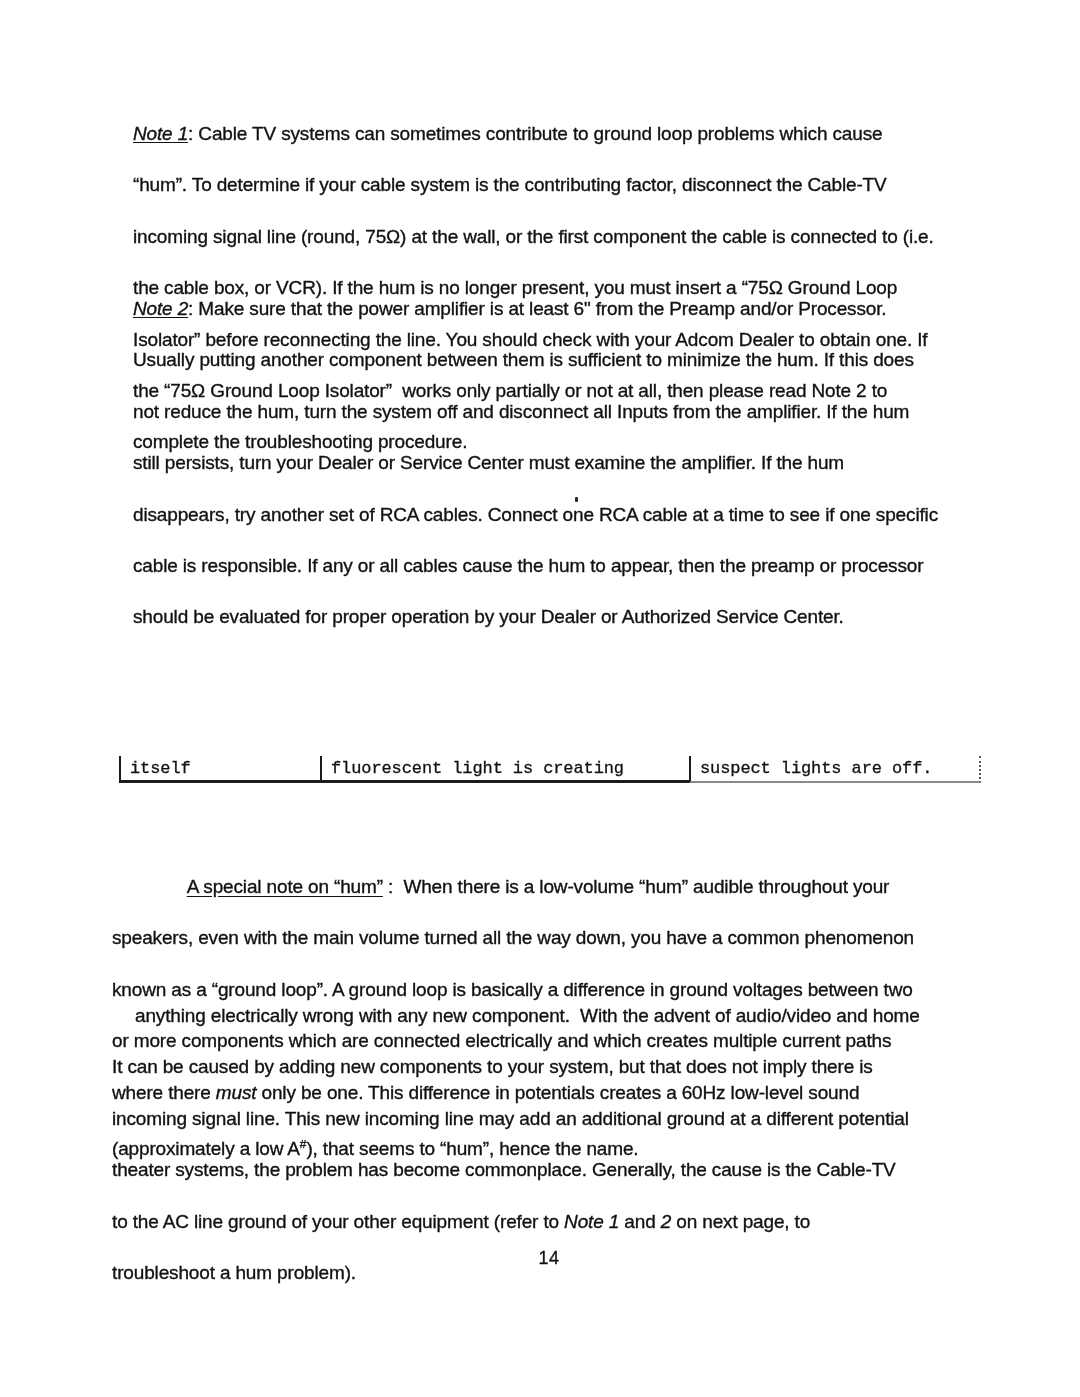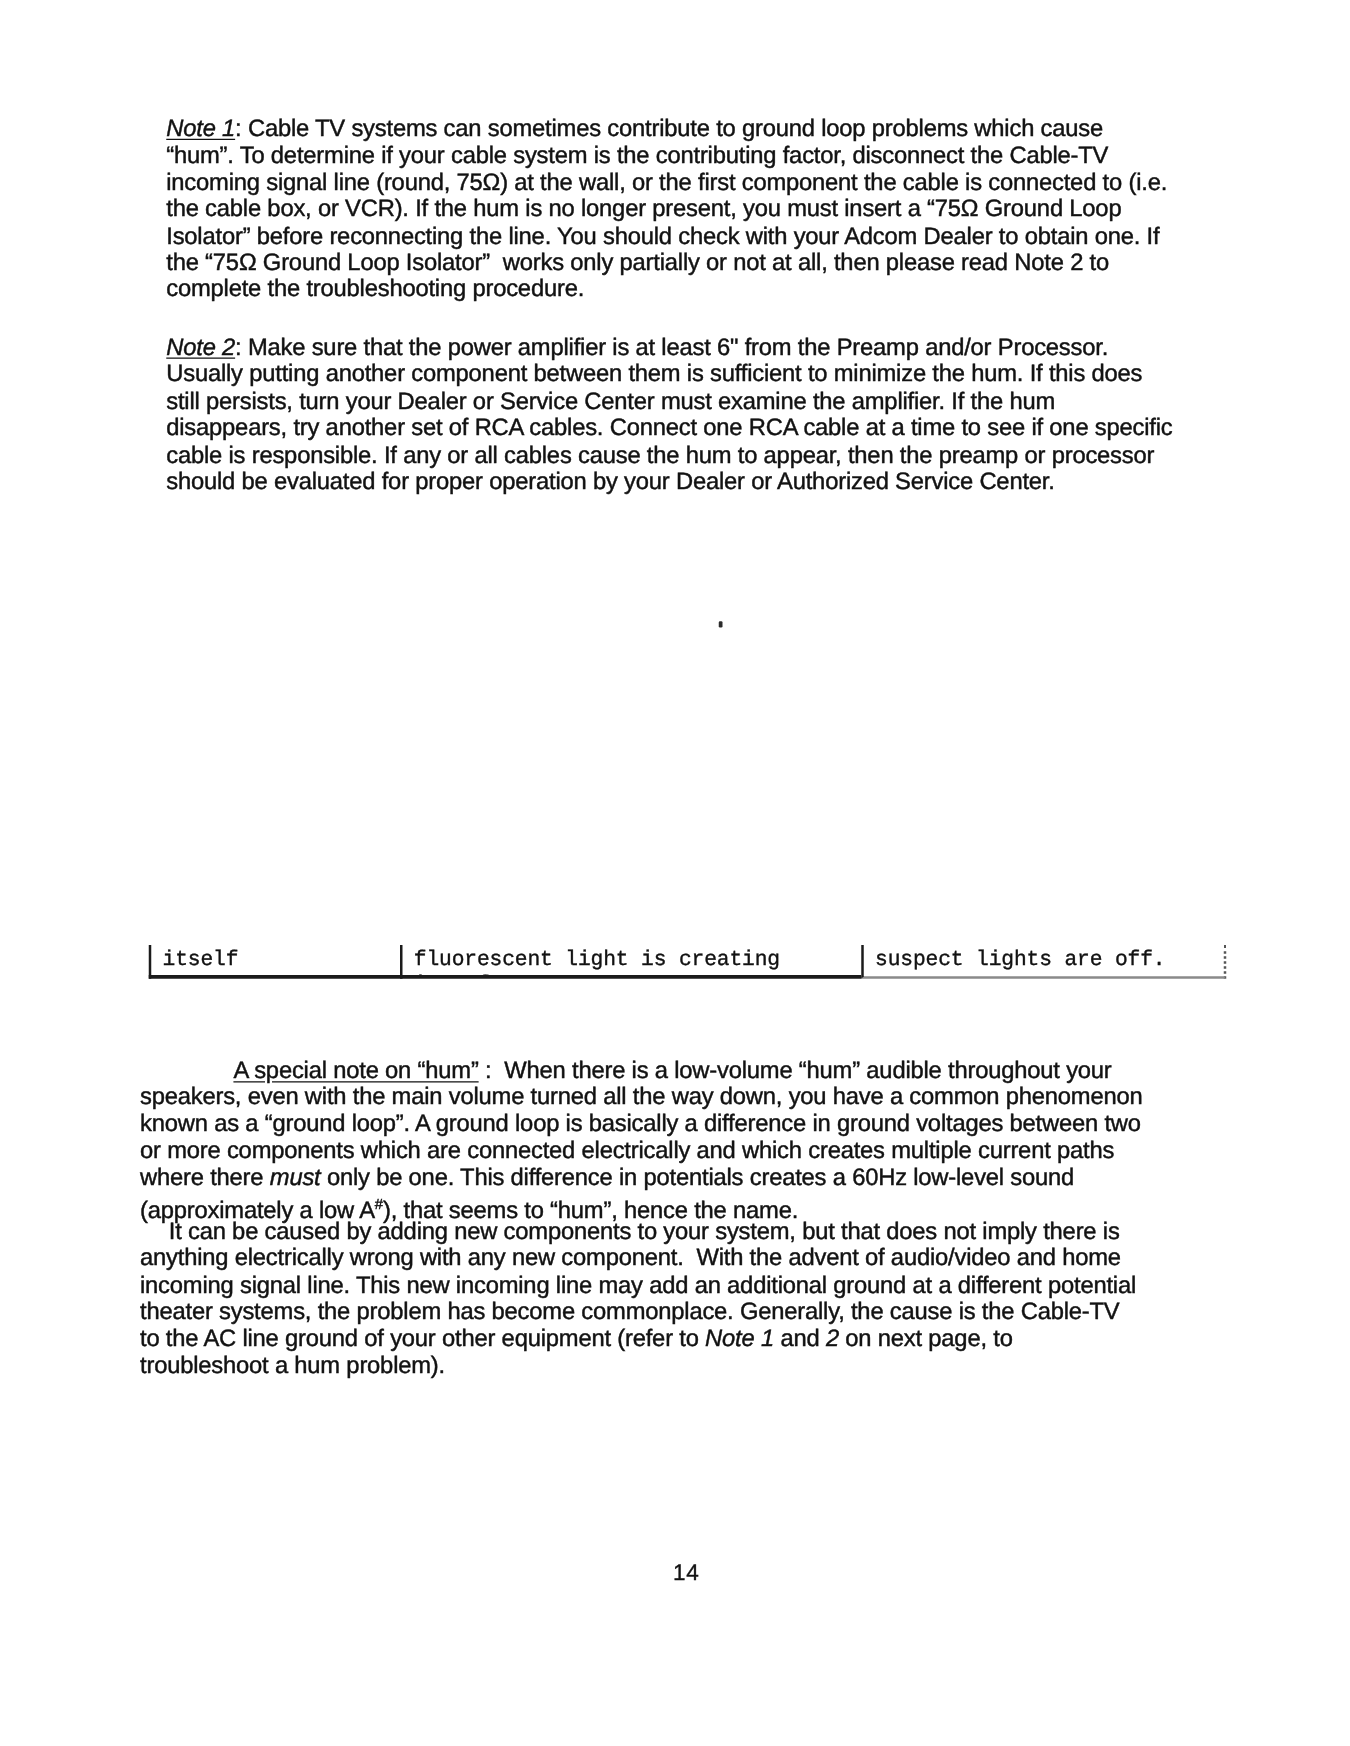--- a/index.html
+++ b/index.html
@@ -17,21 +17,21 @@
     inset: 0;
     background: #ffffff;
   }
   .para {
     position: absolute;
     font-size: 19px;
     line-height: 21.4px;
     letter-spacing: -0.15px;
     -webkit-text-stroke: 0.35px #121212;
   }
-  .line { white-space: pre; }
+  .line { white-space: pre; margin-top: 30px; }
   .rs-iu { font-style: italic; text-decoration: underline; text-underline-offset: 2px; }
   .rs-u  { text-decoration: underline; text-underline-offset: 3px; }
   .rs-i  { font-style: italic; }
   .rs-sup { vertical-align: super; font-size: 0.62em; letter-spacing: 0; }
 
   #para-note1 { left: 133px; top: 93px; }
   #para-note2 { left: 133px; top: 268px; }
   #para-special1 { left: 112px; top: 846px; }
   #para-special2 { left: 112px; top: 975px; }
   .indent-lg .line:first-child { text-indent: 50px; text-align: center; }
@@ -97,20 +97,21 @@
       <div class="line"><span>incoming signal line (round, 75Ω) at the wall, or the first component the cable is connected to (i.e.</span></div>
       <div class="line"><span>the cable box, or VCR). If the hum is no longer present, you must insert a “75Ω Ground Loop</span></div>
       <div class="line"><span>Isolator” before reconnecting the line. You should check with your Adcom Dealer to obtain one. If</span></div>
       <div class="line"><span>the “75Ω Ground Loop Isolator”  works only partially or not at all, then please read Note 2 to</span></div>
       <div class="line"><span>complete the troubleshooting procedure.</span></div>
     </section>
 
   <section class="para" id="para-note2">
       <div class="line"><span class="rs-iu">Note 2</span><span>: Make sure that the power amplifier is at least 6" from the Preamp and/or Processor.</span></div>
       <div class="line"><span>Usually putting another component between them is sufficient to minimize the hum. If this does</span></div>
+      <div class="line"><span>not reduce the hum, turn the system off and disconnect all Inputs from the amplifier. If the hum</span></div>
       <div class="line"><span>still persists, turn your Dealer or Service Center must examine the amplifier. If the hum</span></div>
       <div class="line"><span>disappears, try another set of RCA cables. Connect one RCA cable at a time to see if one specific</span></div>
       <div class="line"><span>cable is responsible. If any or all cables cause the hum to appear, then the preamp or processor</span></div>
       <div class="line"><span>should be evaluated for proper operation by your Dealer or Authorized Service Center.</span></div>
     </section>
 
   <div class="scan-speck"></div>
 
   <div class="table-fragment">
     <div class="tcell tcell-1">
@@ -127,22 +128,22 @@
   <section class="para indent-lg" id="para-special1">
       <div class="line"><span class="rs-u">A special note on “hum”</span><span> :  When there is a low-volume “hum” audible throughout your</span></div>
       <div class="line"><span>speakers, even with the main volume turned all the way down, you have a common phenomenon</span></div>
       <div class="line"><span>known as a “ground loop”. A ground loop is basically a difference in ground voltages between two</span></div>
       <div class="line"><span>or more components which are connected electrically and which creates multiple current paths</span></div>
       <div class="line"><span>where there </span><span class="rs-i">must</span><span> only be one. This difference in potentials creates a 60Hz low-level sound</span></div>
       <div class="line"><span>(approximately a low A</span><span class="rs-sup">#</span><span>), that seems to “hum”, hence the name.</span></div>
     </section>
 
   <section class="para indent-sm" id="para-special2">
+      <div class="line"><span>anything electrically wrong with any new component.  With the advent of audio/video and home</span></div>
       <div class="line"><span>It can be caused by adding new components to your system, but that does not imply there is</span></div>
-      <div class="line"><span>anything electrically wrong with any new component.  With the advent of audio/video and home</span></div>
       <div class="line"><span>incoming signal line. This new incoming line may add an additional ground at a different potential</span></div>
       <div class="line"><span>theater systems, the problem has become commonplace. Generally, the cause is the Cable-TV</span></div>
       <div class="line"><span>to the AC line ground of your other equipment (refer to </span><span class="rs-i">Note 1</span><span> and </span><span class="rs-i">2</span><span> on next page, to</span></div>
       <div class="line"><span>troubleshoot a hum problem).</span></div>
     </section>
 
   <div class="page-number">14</div>
 
 </div>
 

